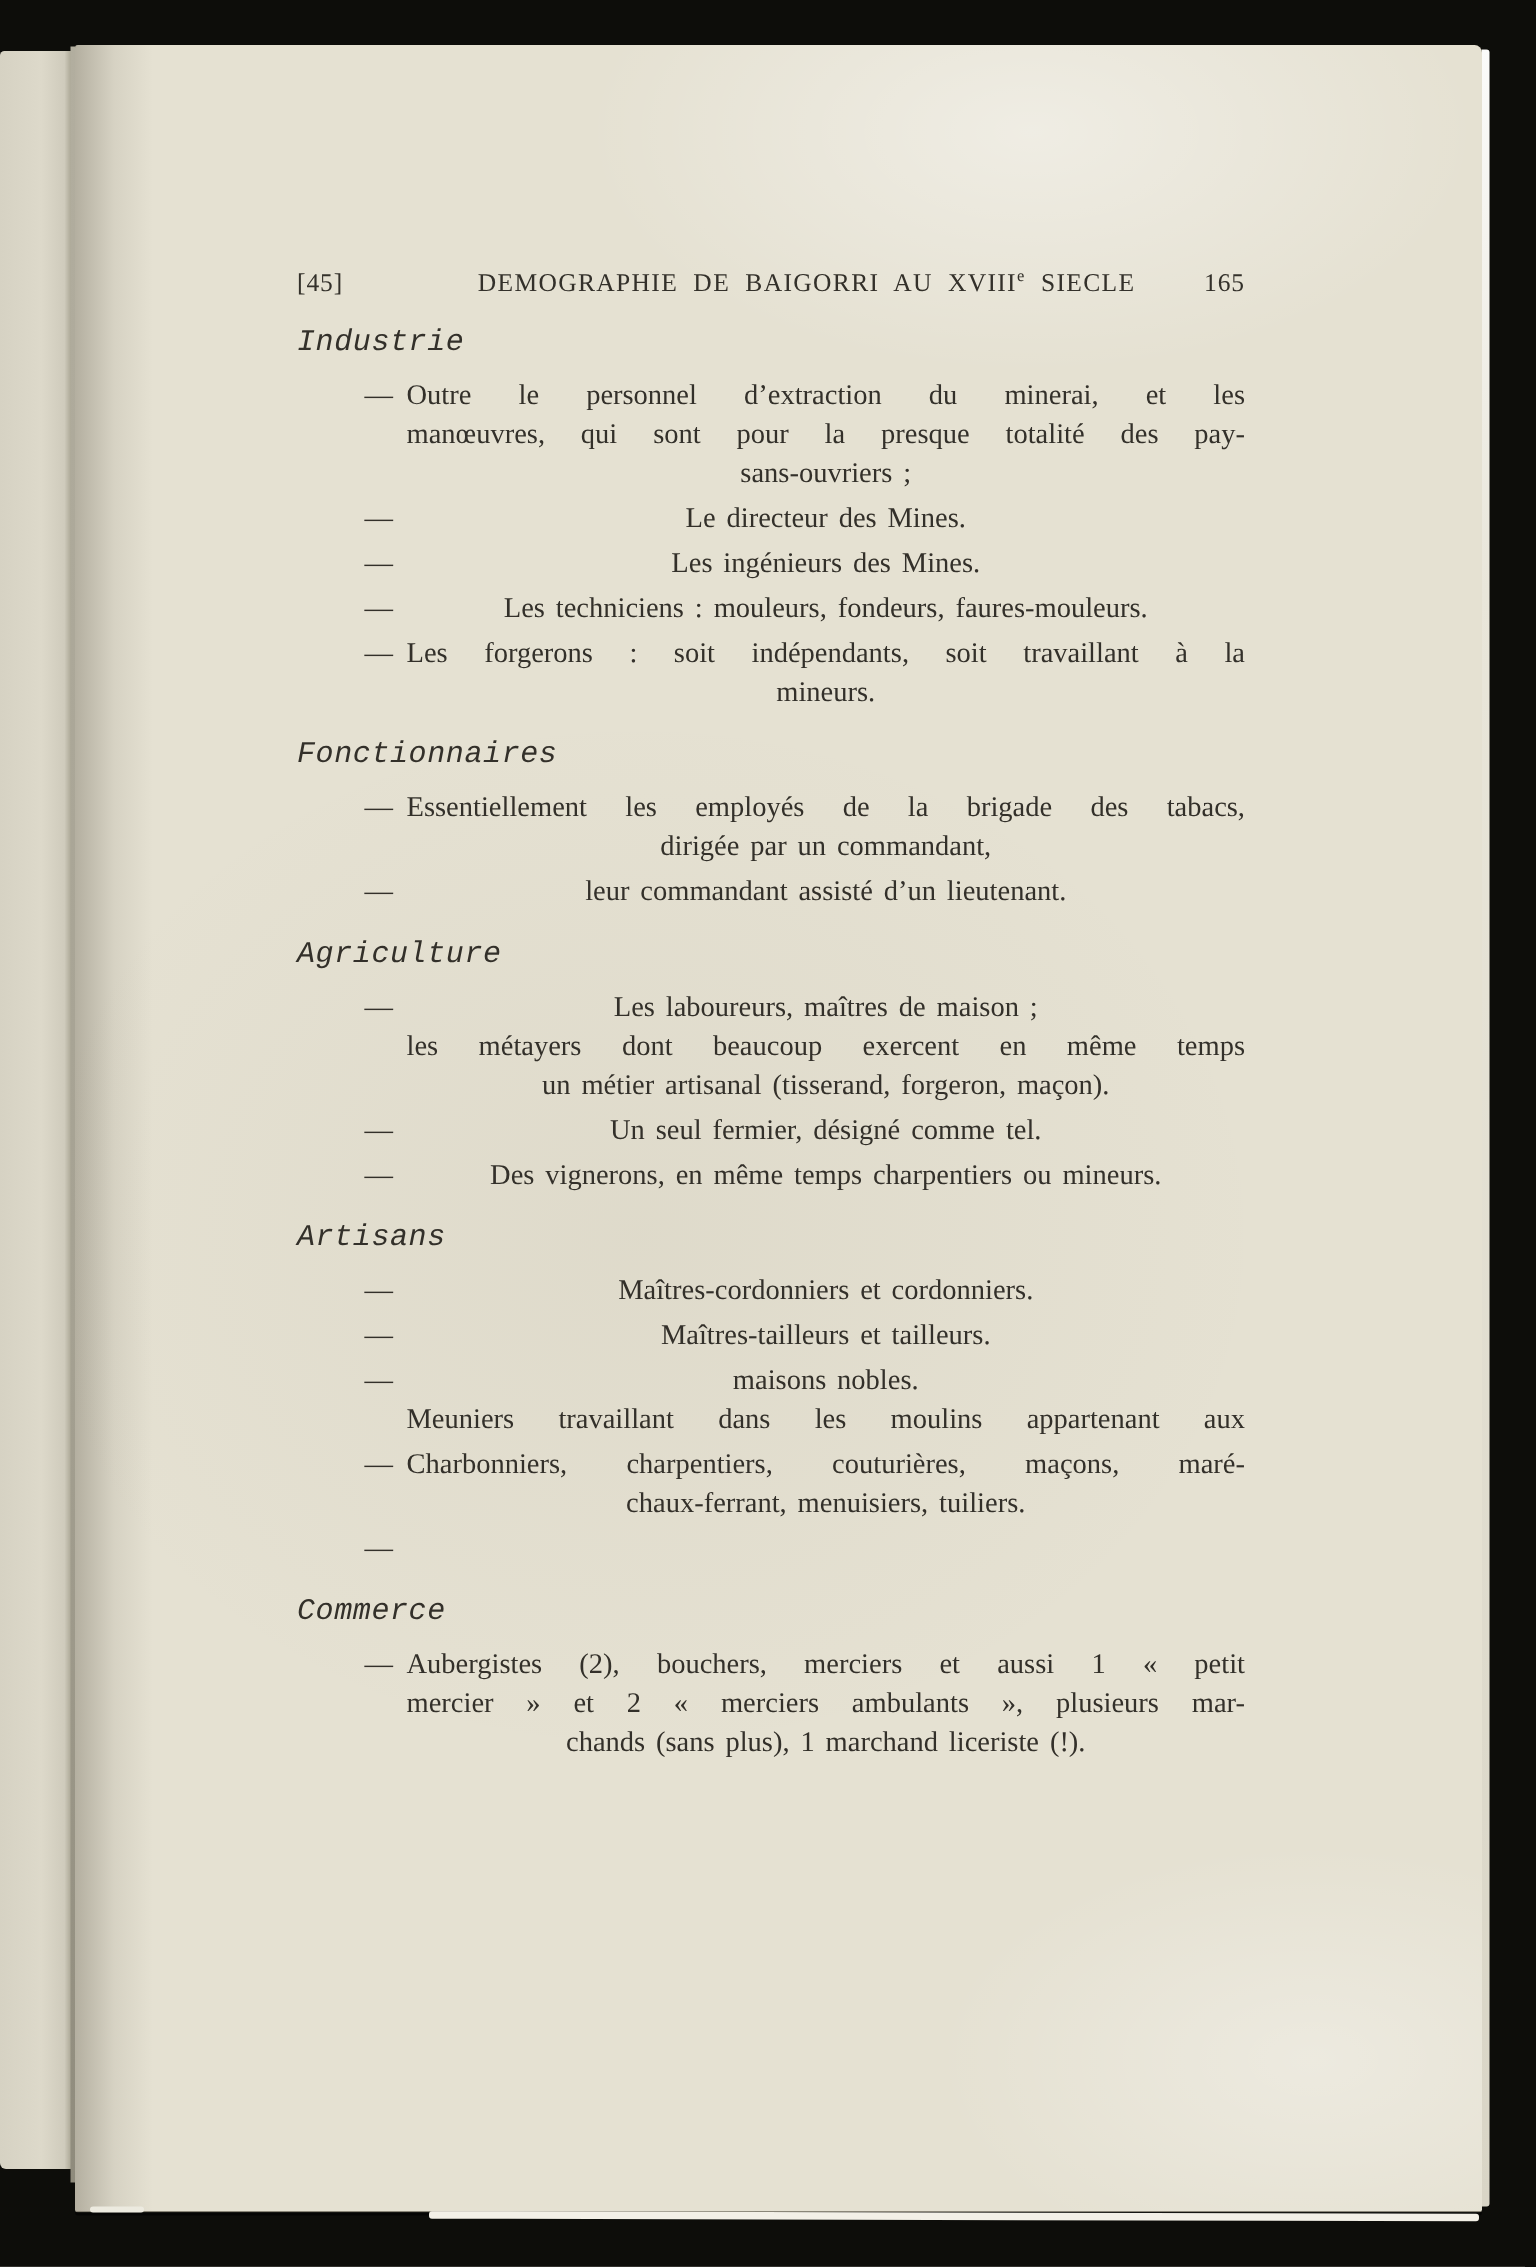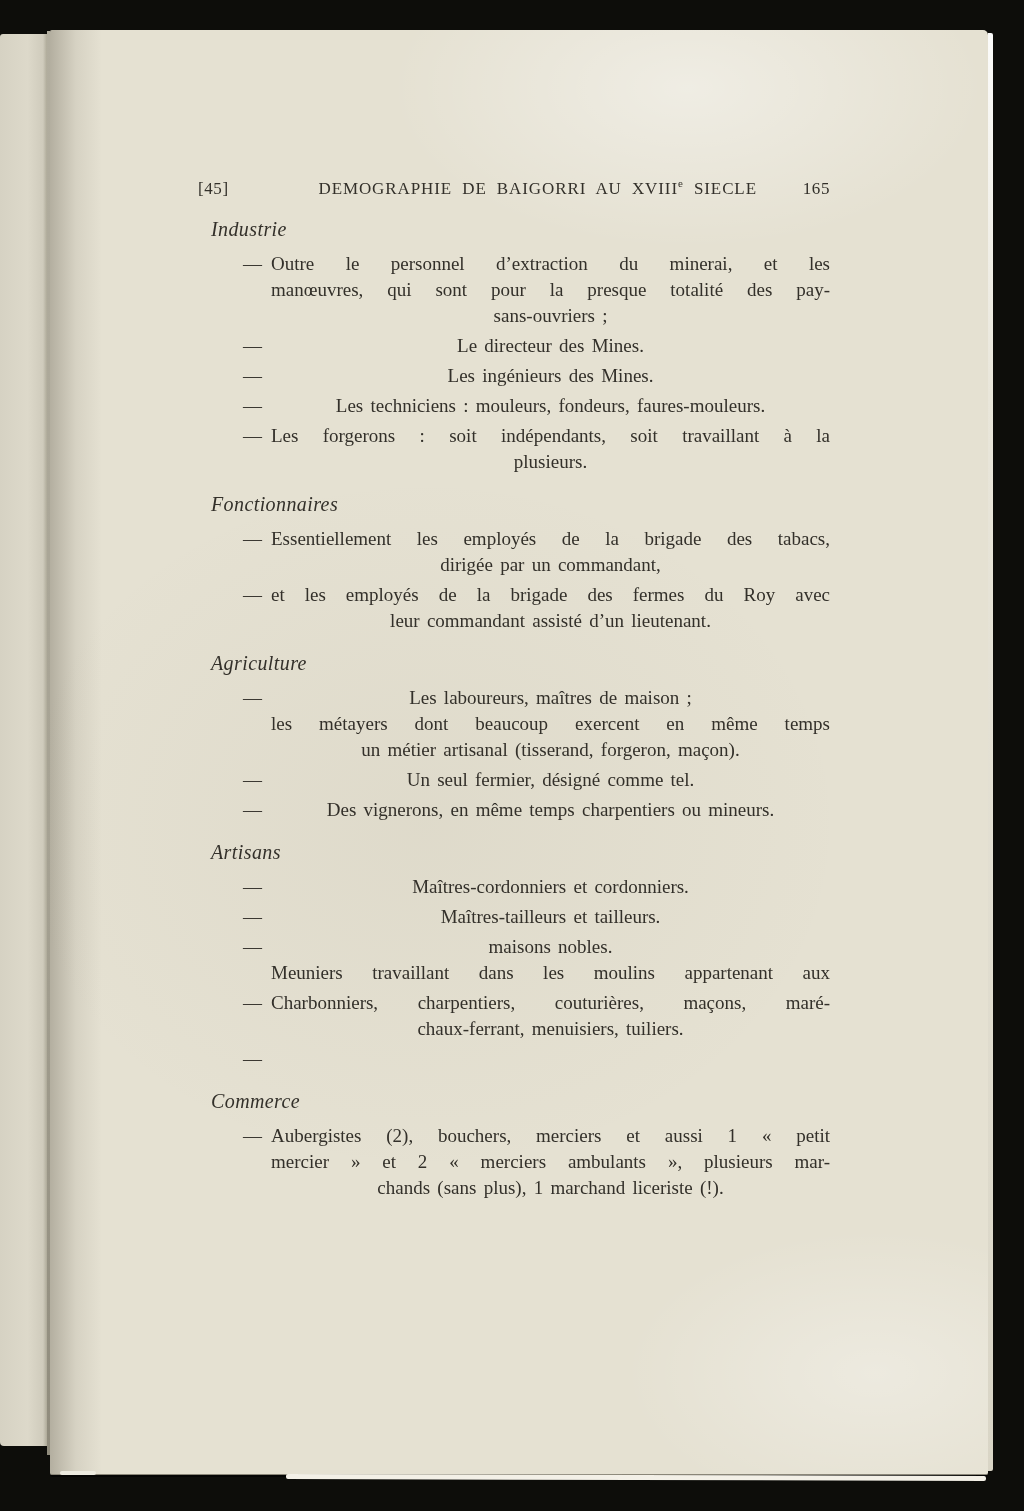--- a/index.html
+++ b/index.html
@@ -58,21 +58,21 @@
   .text-block{position:absolute;left:148px;top:148px;width:632px;}
   .header-row{
     display:flex;justify-content:space-between;align-items:baseline;
     font-size:17px;line-height:22px;letter-spacing:.6px;
   }
   .header-title{word-spacing:5px;letter-spacing:.9px;white-space:nowrap;margin-left:44px;}
   .header-title sup{font-size:11px;line-height:0;}
   .section{margin-top:17px;}
   .section-heading{
     font-style:italic;font-size:20px;line-height:24px;
-    margin:0 0 10px 13px;letter-spacing:.4px;
+    margin:0 0 10px 0;letter-spacing:.4px;font-family:Liberation Mono, monospace;
   }
   .item{display:flex;padding-left:45px;}
   .item + .item{margin-top:4px;}
   .dash{flex:0 0 28px;font-size:19px;line-height:26px;}
   .lines{flex:1;min-width:0;}
   .line{font-size:19px;line-height:26px;word-spacing:2.5px;text-align:center;}
   .line.j{text-align:justify;text-align-last:justify;}
 </style>
 </head>
 <body>
@@ -116,37 +116,36 @@
             <div class="item">
               <span class="dash">—</span>
               <div class="lines">
                 <div class="line">Les techniciens : mouleurs, fondeurs, faures-mouleurs.</div>
               </div>
             </div>
             <div class="item">
               <span class="dash">—</span>
               <div class="lines">
                 <div class="line j">Les forgerons : soit indépendants, soit travaillant à la</div>
-                <div class="line">plusieurs.</div>
+                <div class="line">mineurs.</div>
               </div>
             </div>
           </div>
           <div class="section">
             <div class="section-heading">Fonctionnaires</div>
             <div class="item">
               <span class="dash">—</span>
               <div class="lines">
                 <div class="line j">Essentiellement les employés de la brigade des tabacs,</div>
                 <div class="line">dirigée par un commandant,</div>
               </div>
             </div>
             <div class="item">
               <span class="dash">—</span>
               <div class="lines">
-                <div class="line j">et les employés de la brigade des fermes du Roy avec</div>
                 <div class="line">leur commandant assisté d’un lieutenant.</div>
               </div>
             </div>
           </div>
           <div class="section">
             <div class="section-heading">Agriculture</div>
             <div class="item">
               <span class="dash">—</span>
               <div class="lines">
                 <div class="line">Les laboureurs, maîtres de maison ;</div>

